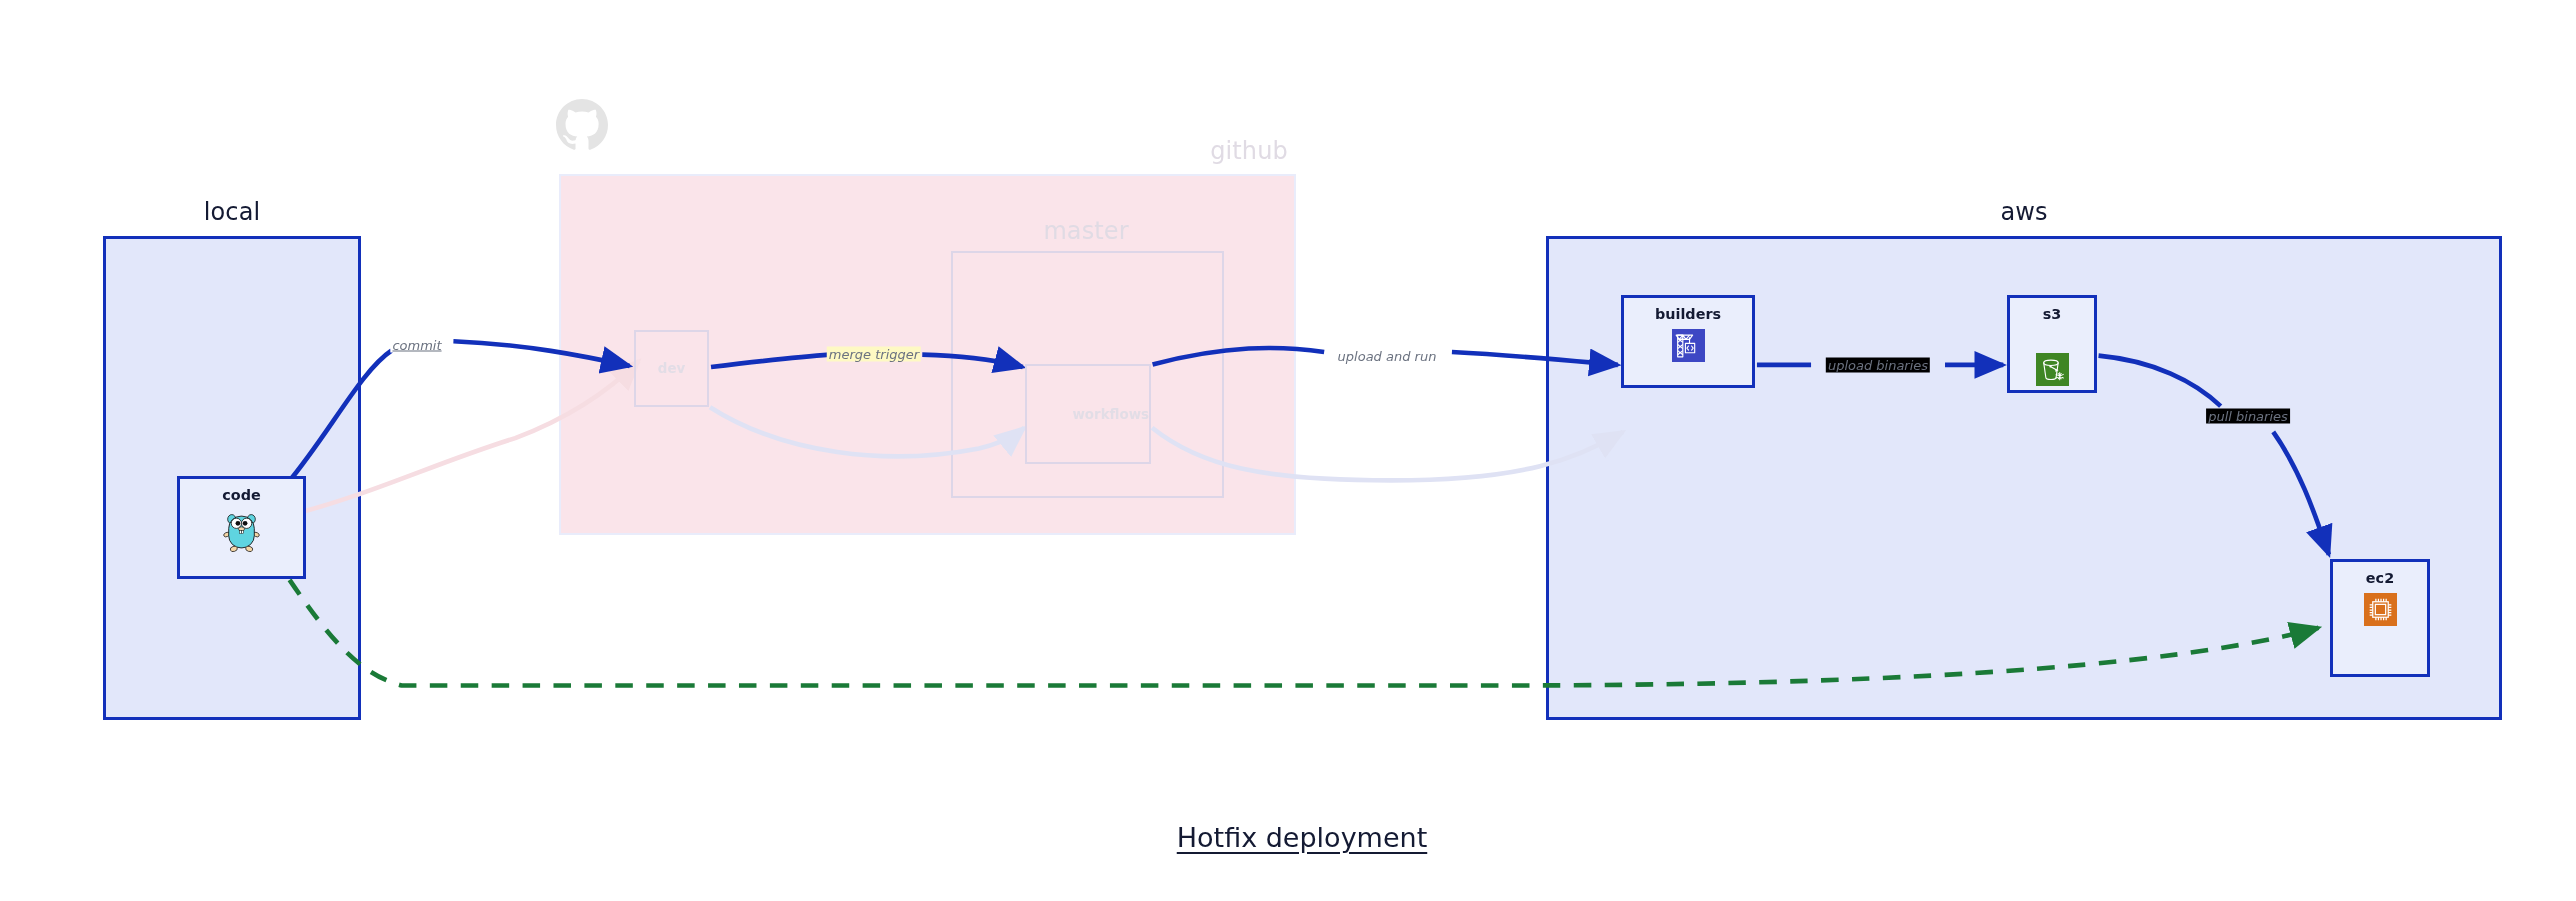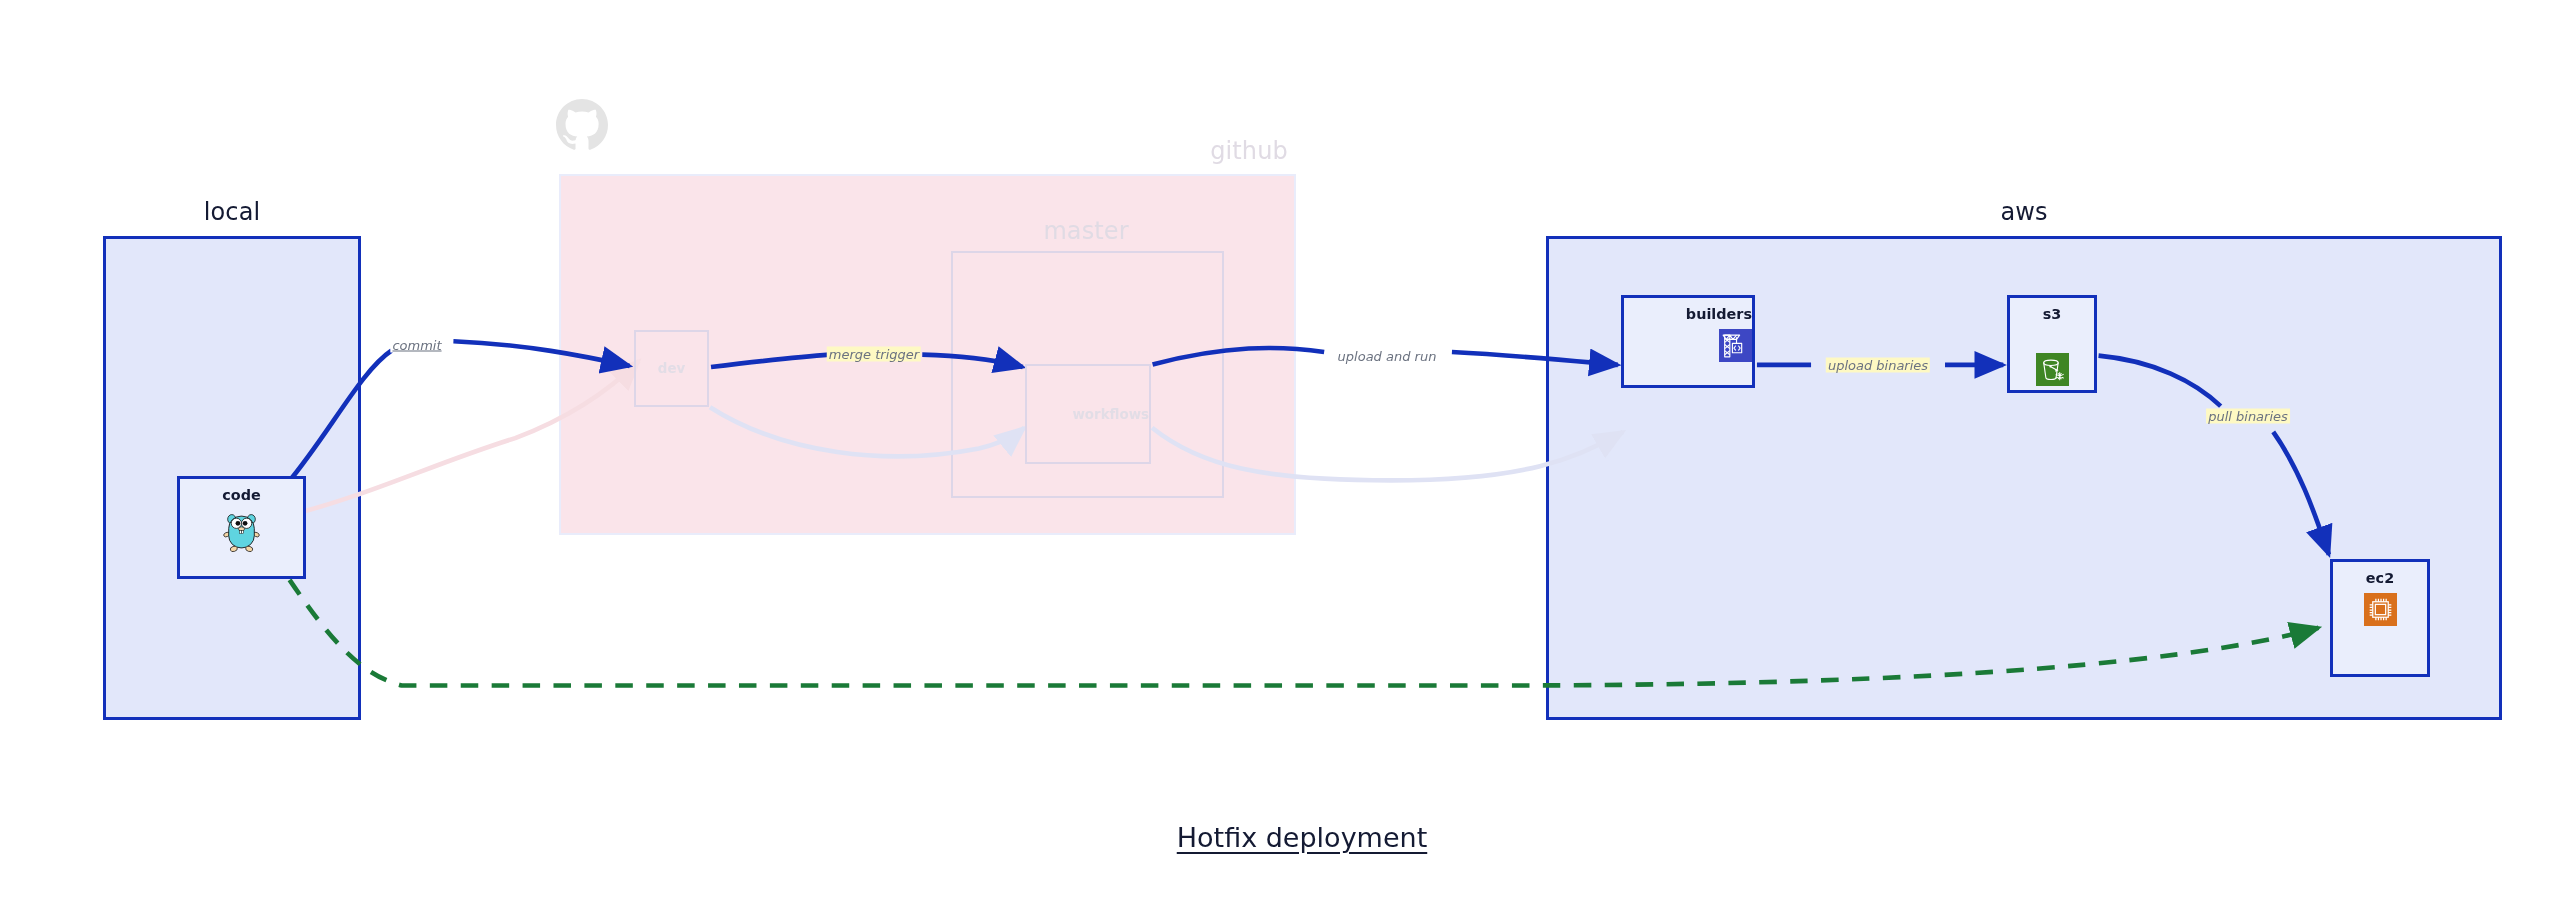--- a/index.html
+++ b/index.html
@@ -103,21 +103,21 @@
     position: absolute;
     font-size: 13px;
     font-style: italic;
     color: #6b7280;
     white-space: nowrap;
     background: #ffffff;
     padding: 0 2.1px;
     transform: translate(-50%, -50%);
   }
   .edge-label.on-pink { background: #fef9c3; }
-  .edge-label.on-blue { background: #fef9c3; }
+  .edge-label.on-blue { background: #000000; }
 
   
   #caption {
     position: absolute;
     left: 0;
     width: 2604px;
     text-align: center;
     font-size: 27px;
     color: #141a33;
     text-decoration: underline;
@@ -226,21 +226,21 @@
   </div>
 
   <div class="node faded" id="nd-1" style="left: 634px; top: 330px; width: 75px; height: 77px;">
     <div class="node-title">dev</div>
   </div>
 
   <div class="node faded" id="nd-2" style="left: 1025px; top: 364px; width: 126px; height: 100px; align-items: flex-end;">
     <div class="node-title">workflows</div>
   </div>
 
-  <div class="node" id="nd-3" style="left: 1621px; top: 295px; width: 134px; height: 93px; align-items: flex-end;">
+  <div class="node" id="nd-3" style="left: 1621px; top: 295px; width: 134px; height: 93px;">
     <div class="node-title">builders</div>
     <div class="node-icon">
       <svg class="icon-square" viewBox="0 0 64 64">
         <rect x="0" y="0" width="64" height="64" fill="#3d47c4"></rect>
         <g fill="none" stroke="#ffffff" stroke-width="2.2" stroke-linejoin="round">
 
           <rect x="11" y="12" width="10" height="42"></rect>
           <path d="M11 18 L21 26 M21 18 L11 26 M11 30 L21 38 M21 30 L11 38 M11 42 L21 50 M21 42 L11 50"></path>
 
           <path d="M8 12 L40 12 L34 20 L14 20 Z"></path>

